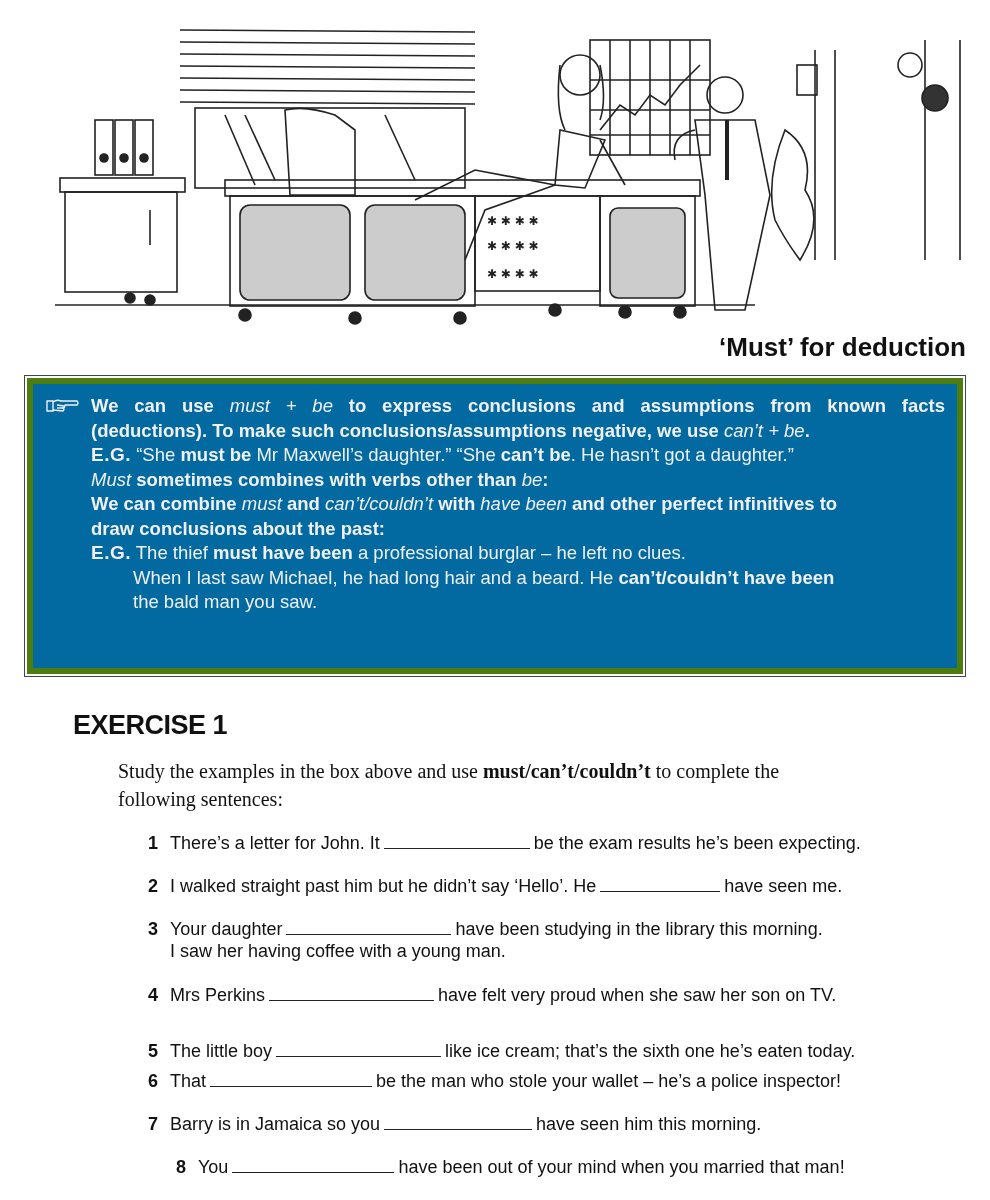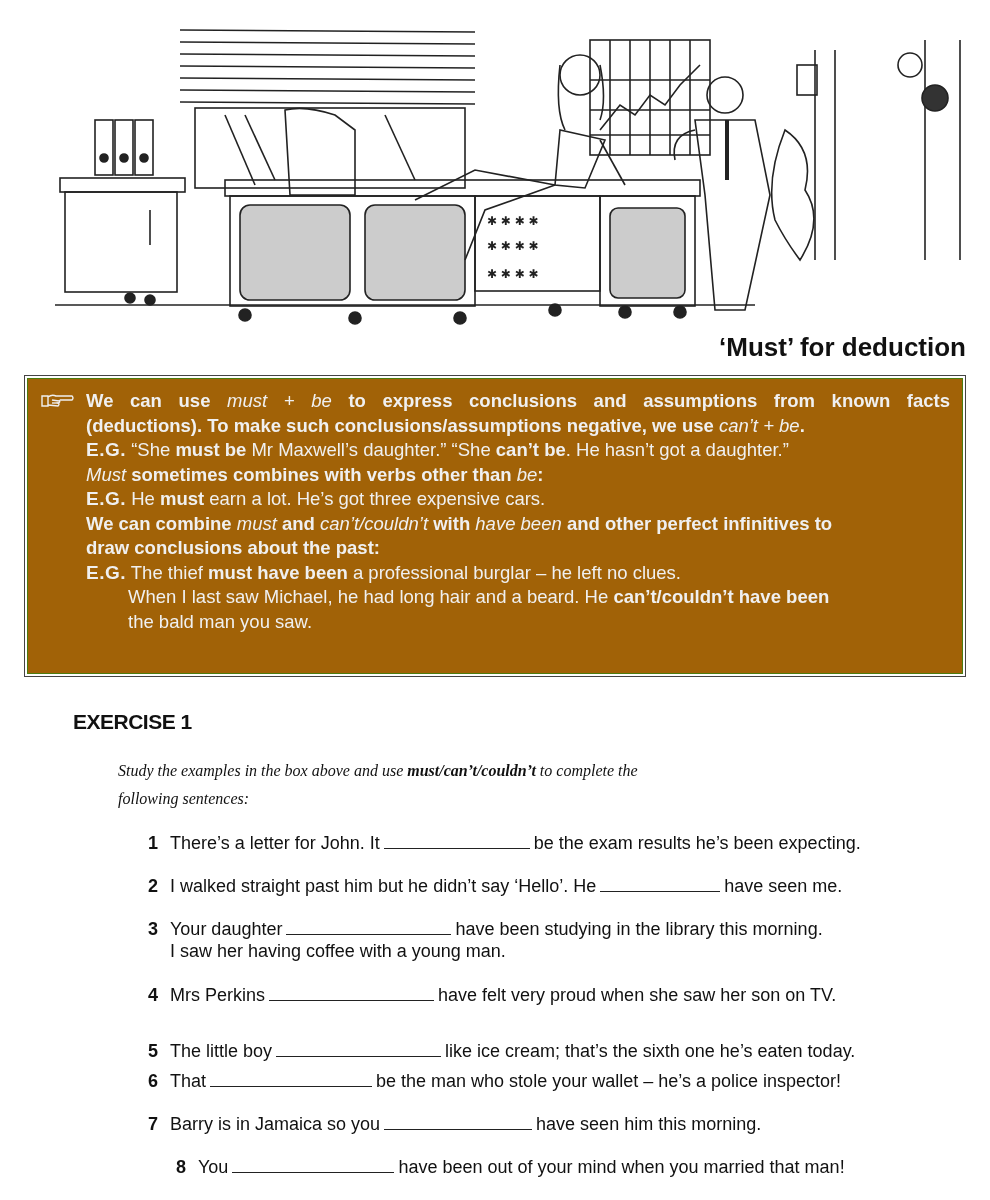--- a/index.html
+++ b/index.html
@@ -1,29 +1,29 @@
 <!DOCTYPE html>
 <html><head>
   <meta charset="utf-8">
   <style>
     html, body { margin:0; padding:0; }
     body { width:990px; height:1200px; background:#ffffff; position:relative; overflow:hidden; font-family:"Liberation Sans", sans-serif; color:#111; }
     .illustration { position:absolute; left:55px; top:20px; width:915px; height:310px; }
     .caption { position:absolute; right:24px; top:332px; font-weight:bold; font-size:26px; color:#111; }
-    .rule-box { position:absolute; left:27px; top:378px; width:936px; height:296px; background:#a16207; border:1px solid #4d7c0f; box-shadow:0 0 0 2px #fff, 0 0 0 3px #444; color:#f0f0f0; box-sizing:border-box; padding:10px 10px 8px 12px; font-size:18.5px; line-height:24.5px; }
+    .rule-box { position:absolute; left:27px; top:378px; width:936px; height:296px; background:#0369a1; border:6px solid #4d7c0f; box-shadow:0 0 0 2px #fff, 0 0 0 3px #444; color:#f0f0f0; box-sizing:border-box; padding:10px 10px 8px 12px; font-size:18.5px; line-height:24.5px; }
     .rule-box .pointer { position:absolute; left:12px; top:13px; width:34px; height:18px; }
     .line { white-space:nowrap; }
     .indent { padding-left:46px; }
     .indent2 { padding-left:88px; }
     .b { font-weight:bold; }
     .i { font-style:italic; font-weight:normal; }
     .eg { font-weight:bold; font-size:19px; letter-spacing:0.5px; }
     .justify { text-align:justify; text-align-last:justify; padding-left:46px; padding-right:2px; }
-    .ex-title { position:absolute; left:73px; top:710px; font-weight:bold; font-size:21px; letter-spacing:-0.5px; }
-    .instructions { position:absolute; left:118px; top:757px; width:790px; font-family:"Liberation Serif", serif; font-style:italic; font-size:16px; line-height:28px; }
+    .ex-title { position:absolute; left:73px; top:710px; font-weight:bold; font-size:27px; letter-spacing:-0.5px; }
+    .instructions { position:absolute; left:118px; top:757px; width:790px; font-family:"Liberation Serif", serif; font-size:20px; line-height:28px; }
     .instructions .bi { font-weight:bold; }
     .items { position:absolute; left:148px; top:832px; width:820px; font-size:18px; }
     .item { position:absolute; left:0; white-space:nowrap; line-height:22px; }
     .num { font-weight:bold; display:inline-block; width:22px; }
     .blank { display:inline-block; border-bottom:1px solid #222; height:16px; vertical-align:baseline; margin:0 4px; }
     .cont { padding-left:22px; }
   </style>
 </head>
 <body>
 
@@ -139,23 +139,20 @@
   </div>
   <div class="line indent b">
     <span>(deductions). To make such conclusions/assumptions negative, we use </span><span class="i">can’t + be</span><span>.</span>
   </div>
   <div class="line indent">
     <span class="eg">E.G.</span><span> “She </span><span class="b">must be</span><span> Mr Maxwell’s daughter.” “She </span><span class="b">can’t be</span><span>. He hasn’t got a daughter.”</span>
   </div>
   <div class="line indent b">
     <span class="i">Must</span><span> sometimes combines with verbs other than </span><span class="i">be</span><span>:</span>
   </div>
-  <div class="line indent">
-    <span class="eg">E.G.</span><span> He </span><span class="b">must</span><span> earn a lot. He’s got three expensive cars.</span>
-  </div>
   <div class="line indent b">
     <span>We can combine </span><span class="i">must</span><span> and </span><span class="i">can’t/couldn’t</span><span> with </span><span class="i">have been</span><span> and other perfect infinitives to</span>
   </div>
   <div class="line indent b">draw conclusions about the past:</div>
   <div class="line indent">
     <span class="eg">E.G.</span><span> The thief </span><span class="b">must have been</span><span> a professional burglar – he left no clues.</span>
   </div>
   <div class="line indent2">
     <span>When I last saw Michael, he had long hair and a beard. He </span><span class="b">can’t/couldn’t have been</span>
   </div>

